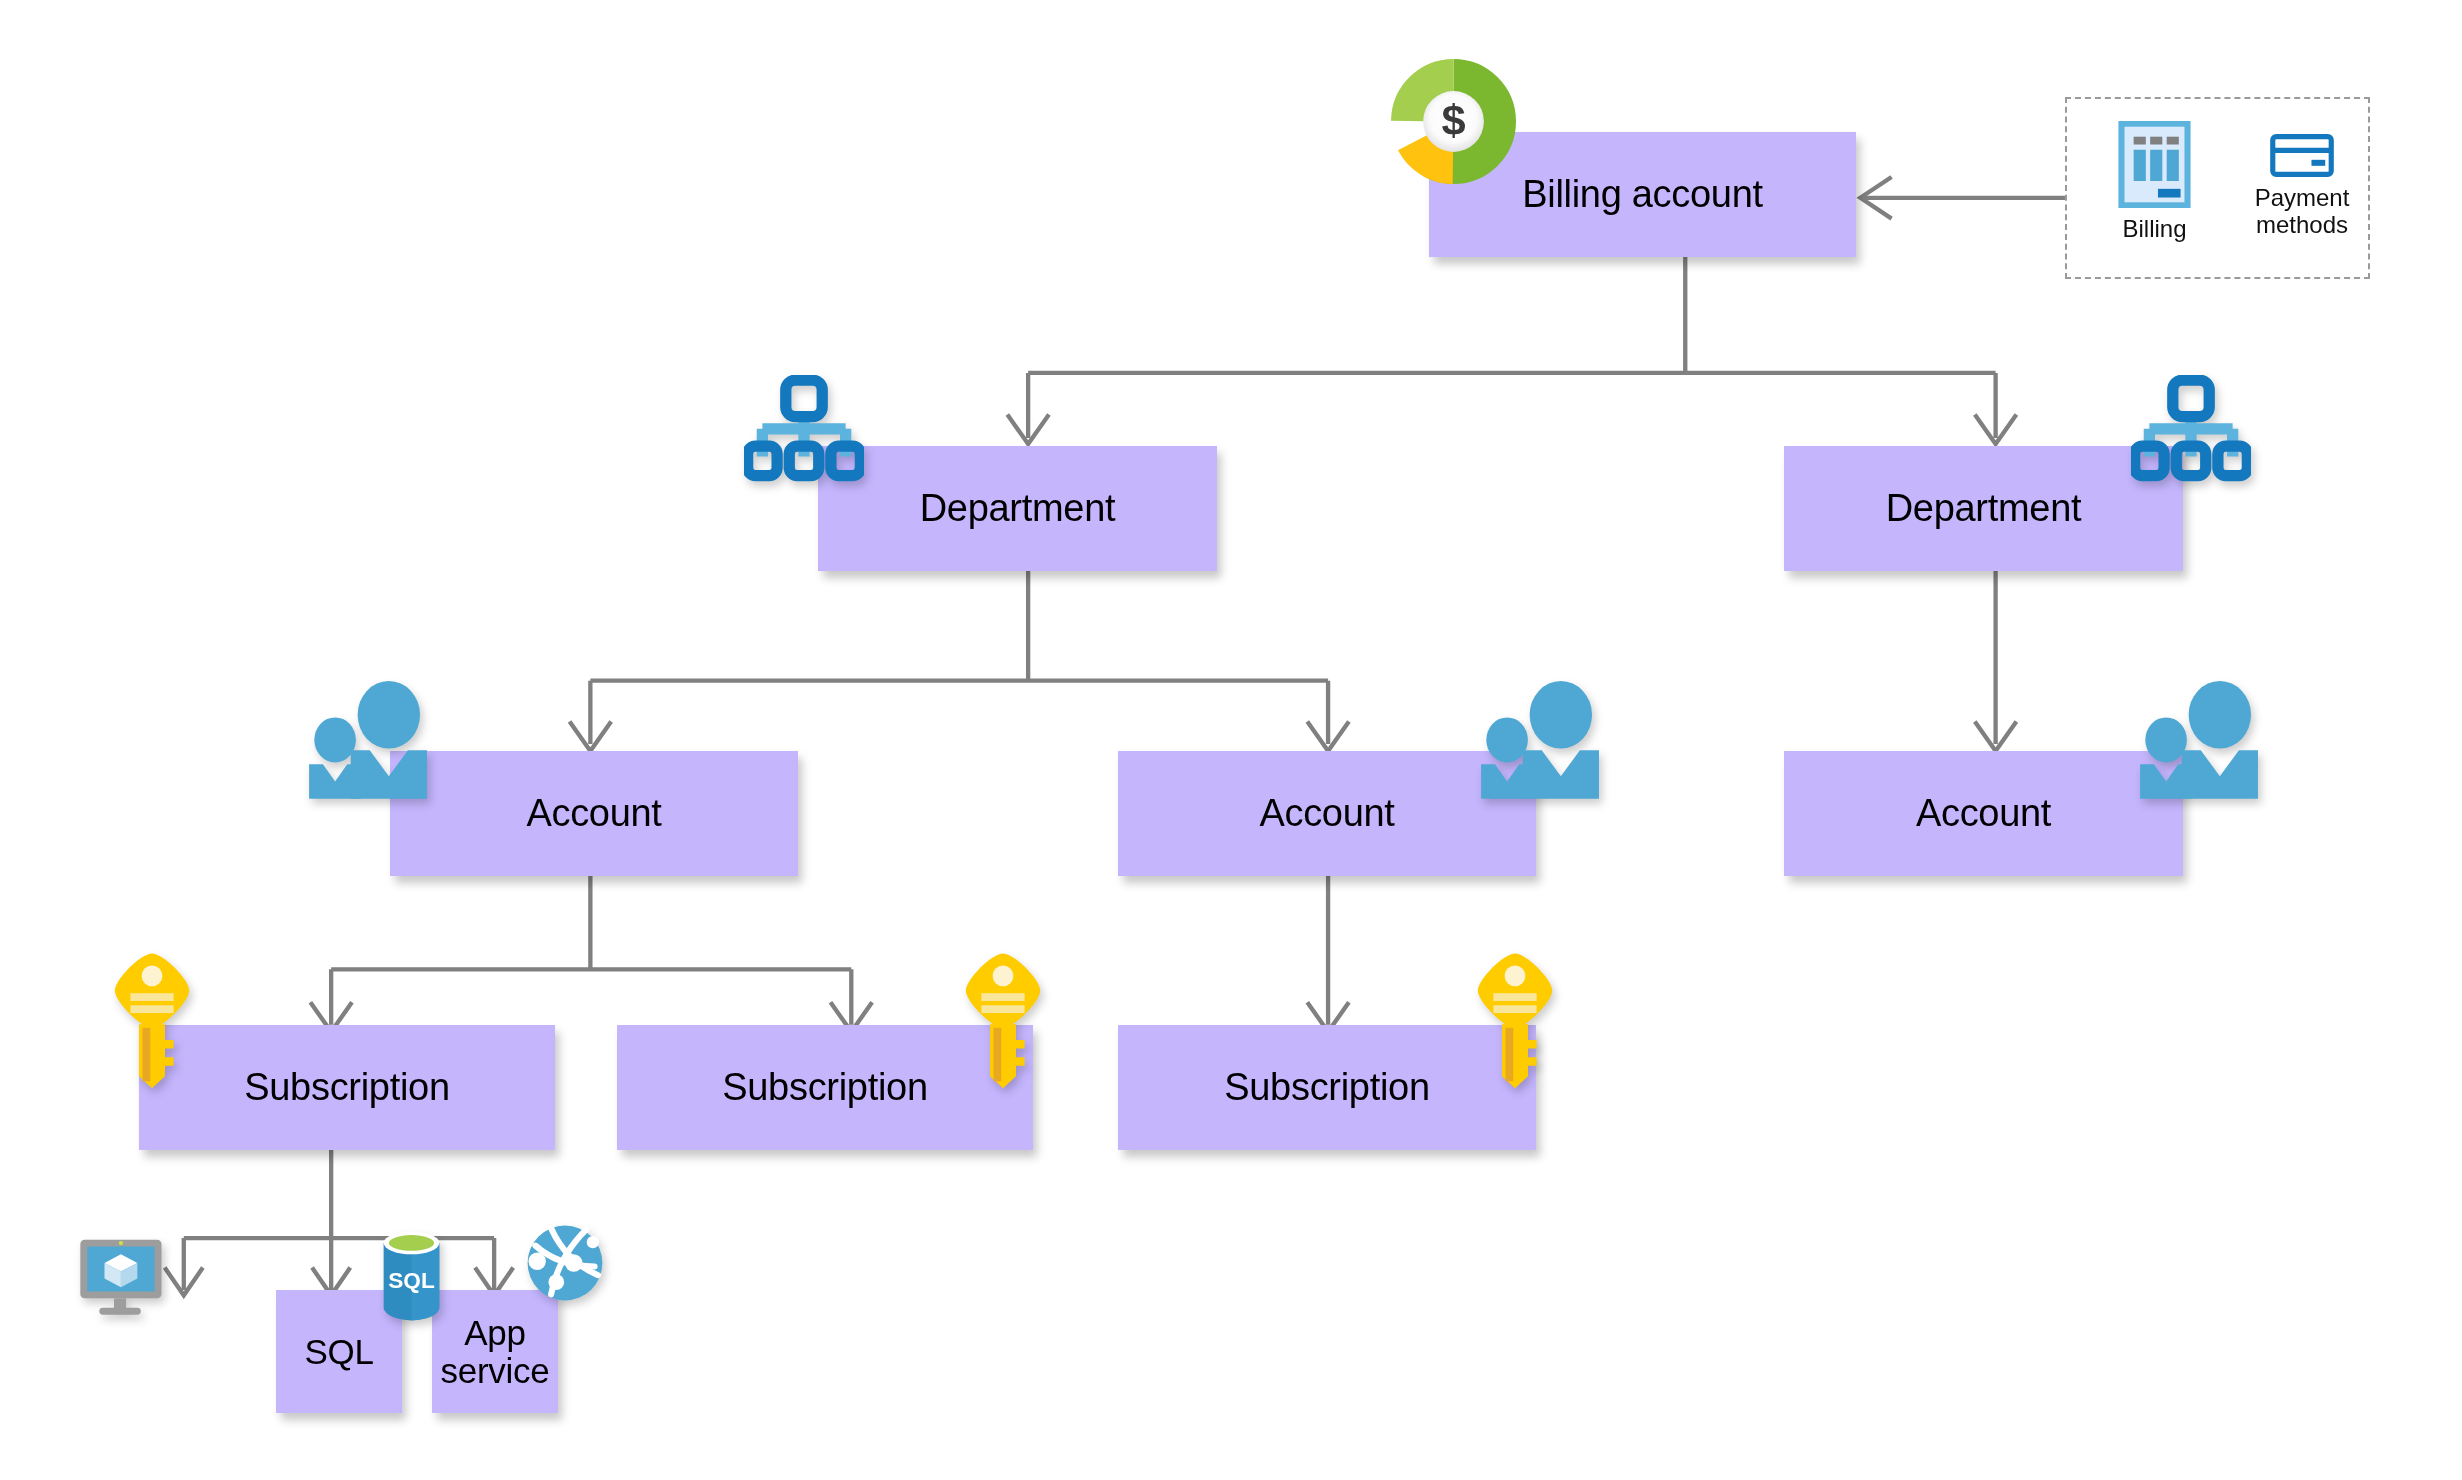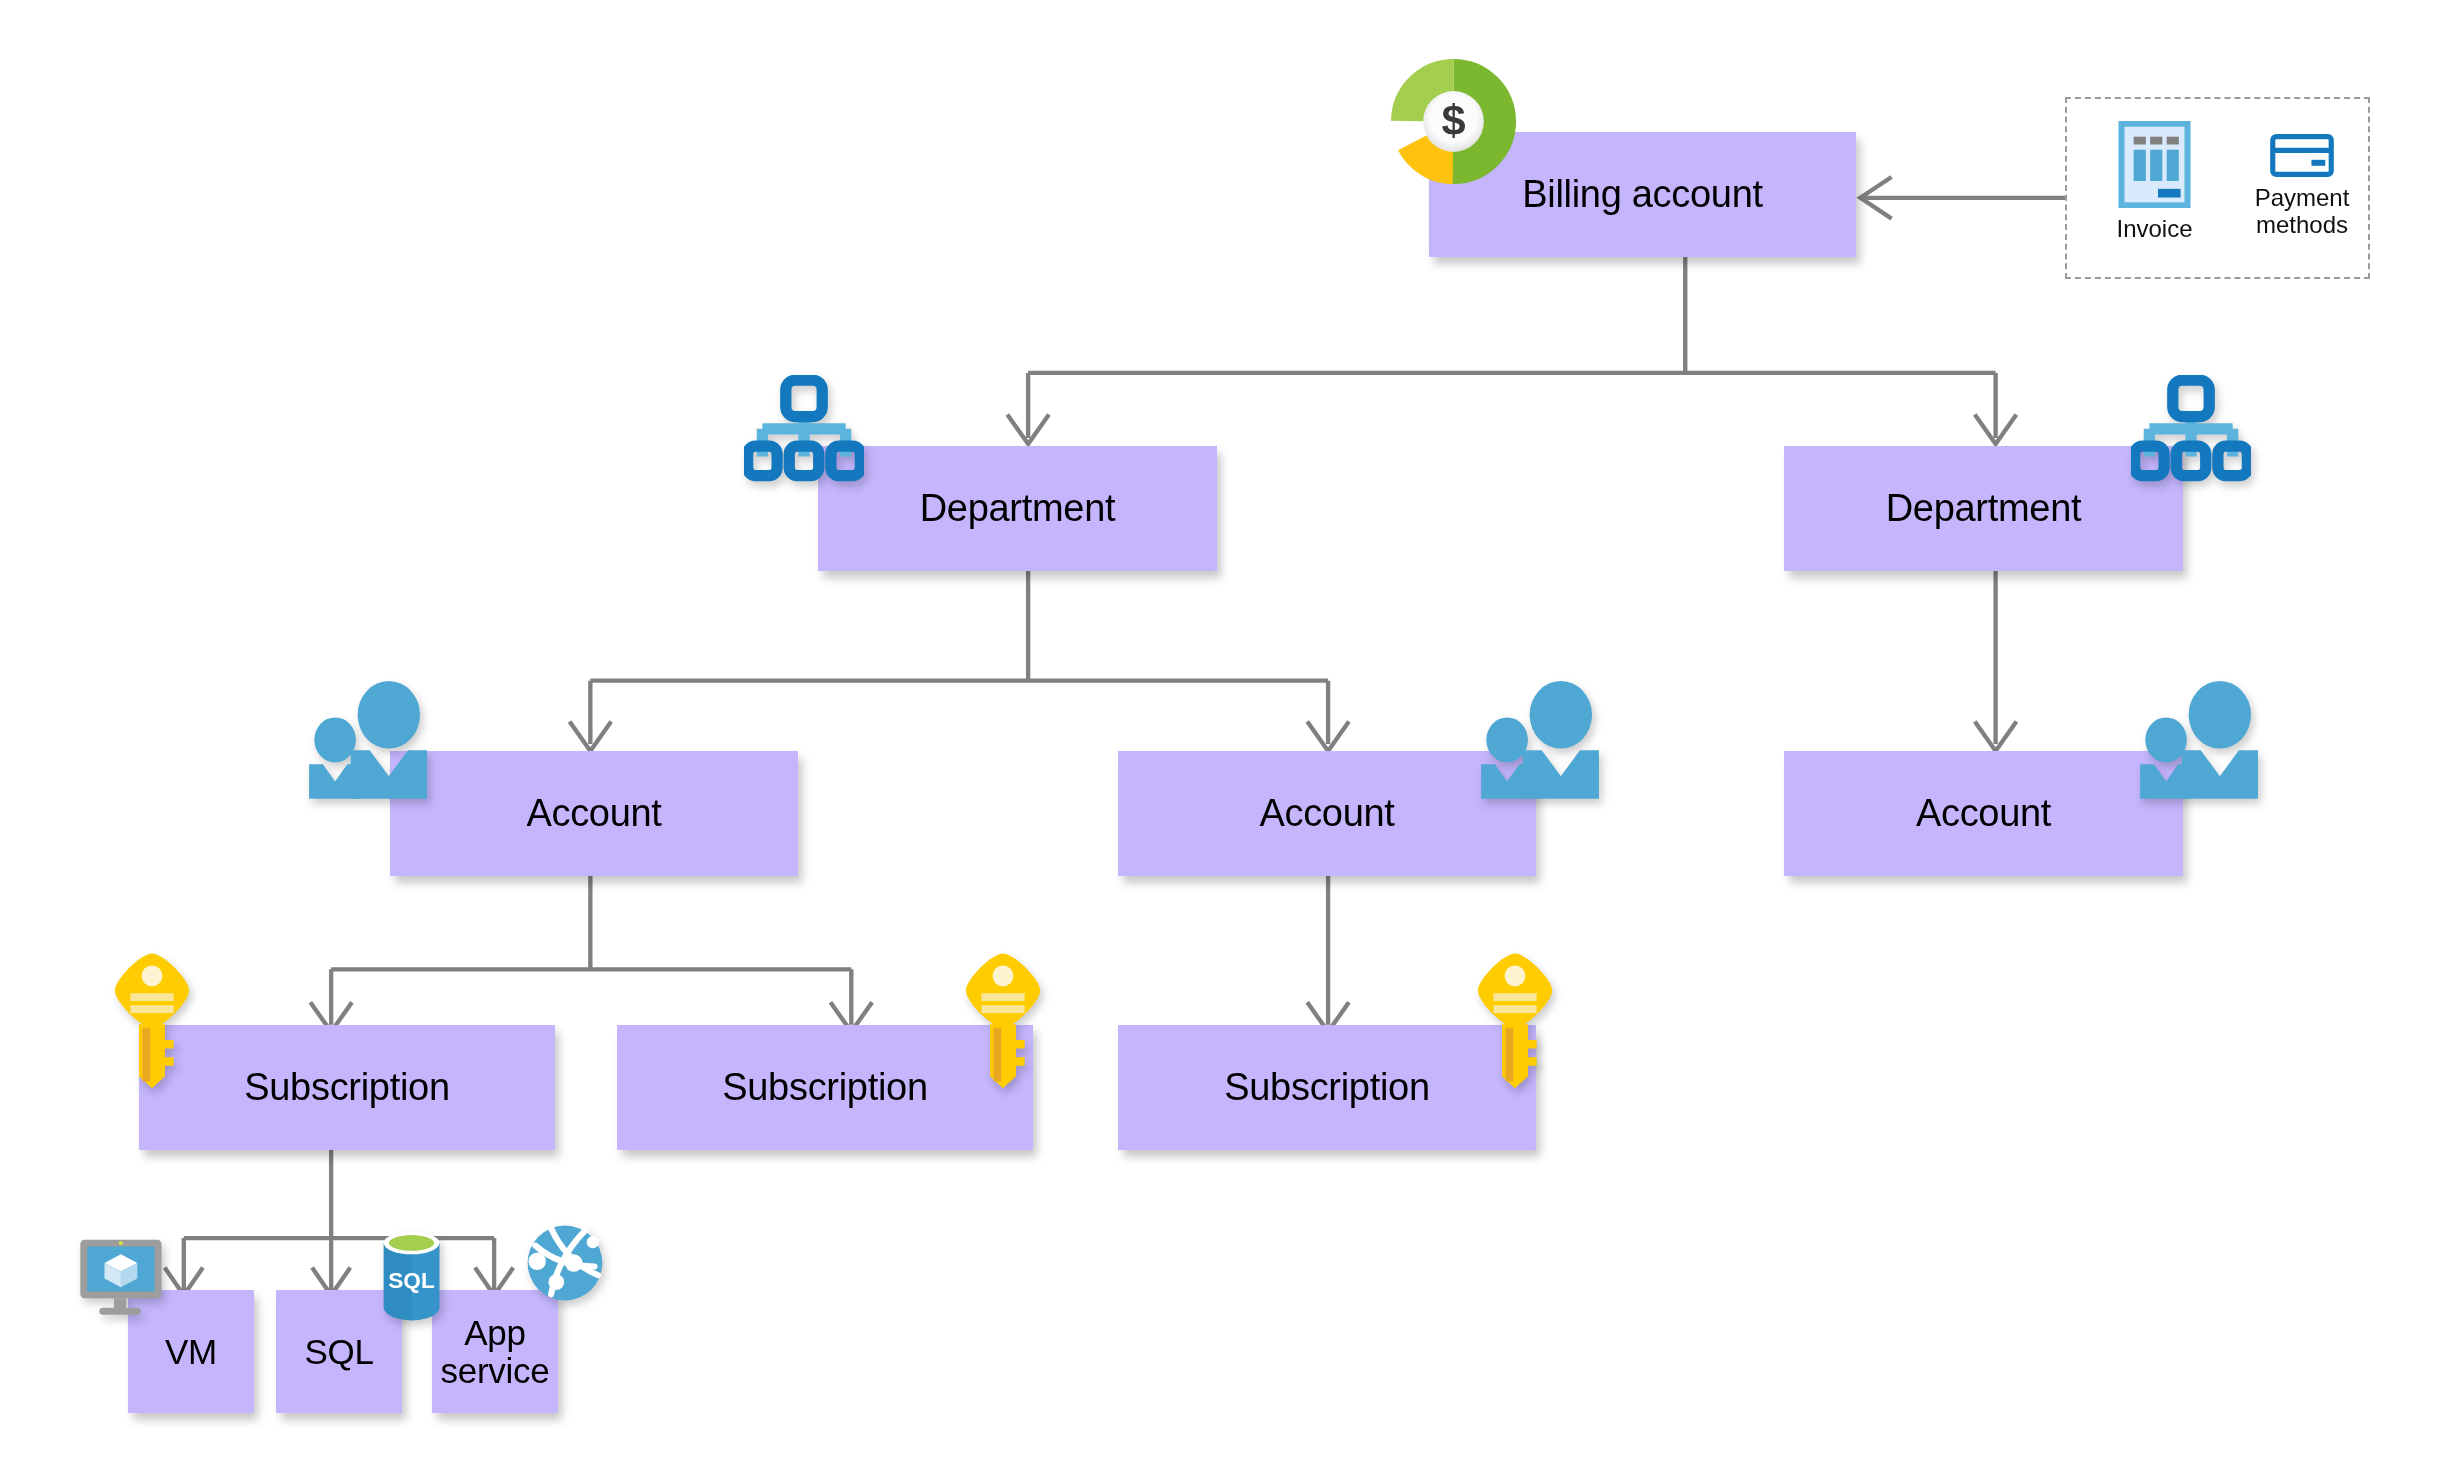--- a/index.html
+++ b/index.html
@@ -161,21 +161,21 @@
         <rect x="4" y="3" width="76" height="94" fill="#d9eafc" stroke="#5cb3dd" stroke-width="7"></rect>
         <rect x="18" y="18" width="14" height="9" fill="#808080"></rect>
         <rect x="37" y="18" width="14" height="9" fill="#808080"></rect>
         <rect x="56" y="18" width="14" height="9" fill="#808080"></rect>
         <rect x="18" y="33" width="14" height="36" fill="#4fa8d4"></rect>
         <rect x="37" y="33" width="14" height="36" fill="#4fa8d4"></rect>
         <rect x="56" y="33" width="14" height="36" fill="#4fa8d4"></rect>
         <rect x="46" y="78" width="26" height="10" fill="#1378be"></rect>
       </svg>
     </span>
-    <span class="pay-label">Invoice</span>
+    <span class="pay-label">Billing</span>
   </div>
 
   <div class="pay-item" style="left:2244px; top:134px; width:116px;">
     <span>
       <svg width="64" height="43" viewBox="0 0 74 50">
         <rect x="3" y="3" width="68" height="44" rx="4" ry="4" fill="#ffffff" stroke="#1378be" stroke-width="6"></rect>
         <line x1="3" y1="19" x2="71" y2="19" stroke="#1378be" stroke-width="6"></line>
         <rect x="48" y="30" width="16" height="7" fill="#1378be"></rect>
       </svg>
     </span>
@@ -290,23 +290,20 @@
       <path d="M 47 4 C 60 4 90 34 90 47 C 90 60 60 90 47 90 C 34 90 4 60 4 47 C 4 34 34 4 47 4 Z" fill="#ffcc00"></path>
       <circle cx="47" cy="30" r="12" fill="#fdf3d0"></circle>
       <rect x="22" y="50" width="50" height="9" fill="#fae69a"></rect>
       <rect x="22" y="64" width="50" height="9" fill="#fae69a"></rect>
       <path d="M 32 86 L 62 86 L 62 104 L 72 104 L 72 114 L 62 114 L 62 124 L 72 124 L 72 134
                L 62 134 L 62 146 L 47 160 L 32 146 Z" fill="#ffcc00"></path>
       <rect x="36" y="90" width="9" height="62" fill="#e8a820"></rect>
     </svg>
   </div>
 
-  <div class="node res" style="left:128px; top:1290px; width:126px; height:123px;">
-    <span class="node-label">VM</span>
-  </div>
   <div class="icon-abs" style="left:76px; top:1235px; width:95px; height:87px;">
     <svg width="95" height="87" viewBox="0 0 110 100">
       <rect x="5" y="5" width="94" height="68" rx="5" ry="5" fill="#9d9d9d"></rect>
       <rect x="13" y="13" width="78" height="52" fill="#4fa8d4"></rect>
       <circle cx="52" cy="9" r="2.5" fill="#cfe04a"></circle>
 
       <path d="M 52 22 L 71 32 L 52 42 L 33 32 Z" fill="#ffffff"></path>
       <path d="M 33 32 L 52 42 L 52 60 L 33 50 Z" fill="#d2e8f5"></path>
       <path d="M 71 32 L 52 42 L 52 60 L 71 50 Z" fill="#b4d9ee"></path>
 

